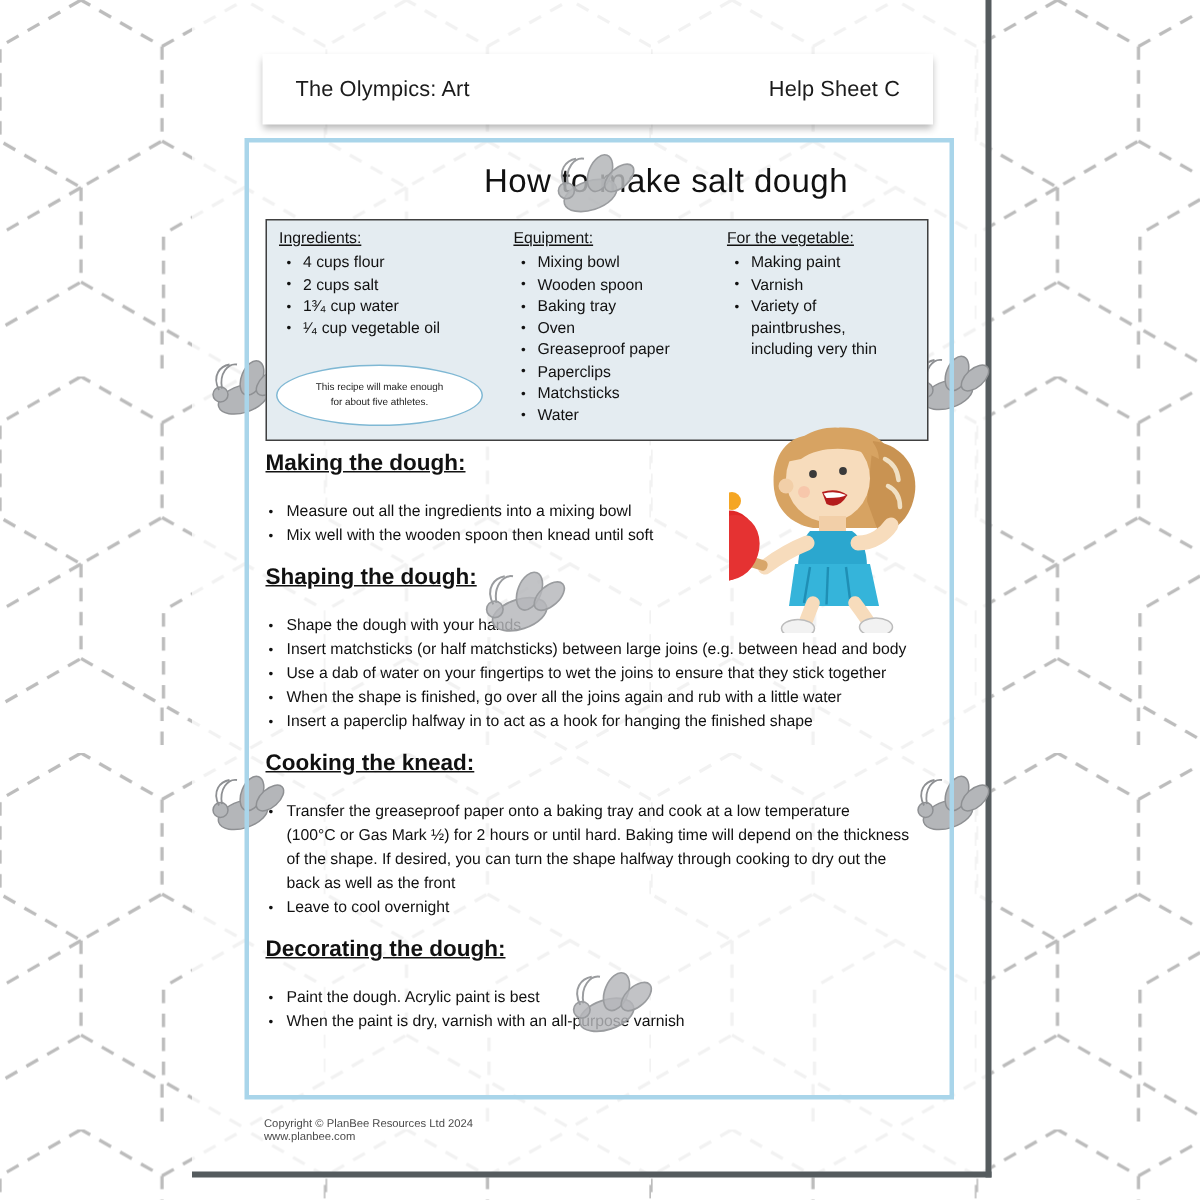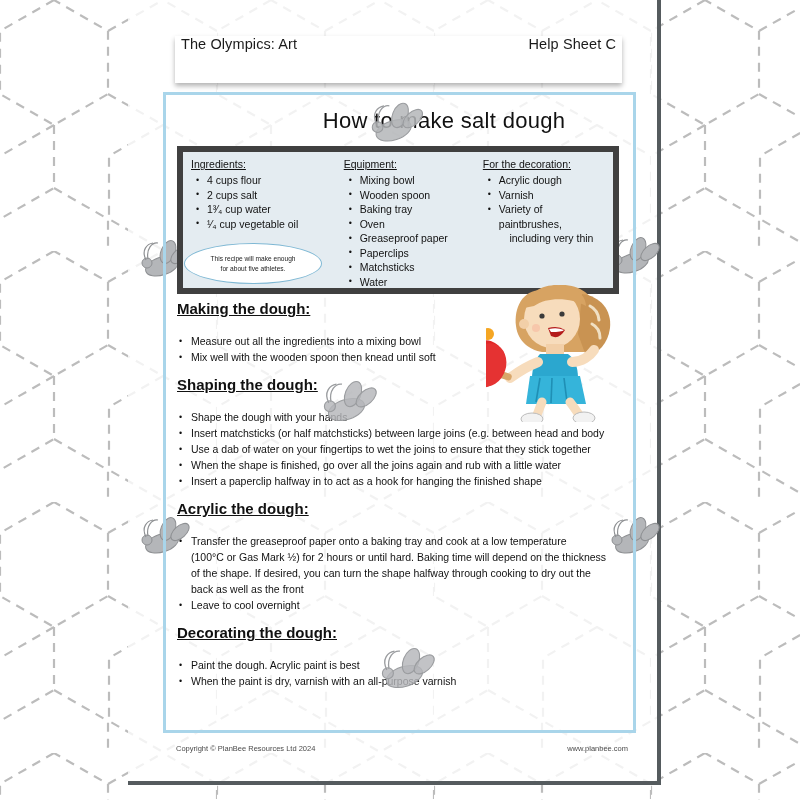--- a/index.html
+++ b/index.html
@@ -38,23 +38,23 @@
   #header-bar {
     position: absolute;
     left: 175px;
     top: 36px;
     width: 447px;
     height: 47px;
     background: #ffffff;
     box-shadow: 0 3px 5px rgba(0,0,0,0.30);
     z-index: 3;
     display: flex;
-    align-items: flex-start;
+    align-items: center;
     justify-content: space-between;
-    padding: 0 6px;
+    padding: 0 22px;
     box-sizing: border-box;
   }
   #header-bar .hdr-text {
     font-size: 14.5px;
     color: #1b1b1b;
     letter-spacing: 0.1px;
     white-space: nowrap;
   }
 
   
@@ -83,21 +83,21 @@
   }
 
   
   #supplies-box {
     position: absolute;
     left: 177px;
     top: 146px;
     width: 442px;
     height: 148px;
     background: #e4ecf1;
-    border: 6px solid #404040;
+    border: 1px solid #404040;
     box-sizing: border-box;
     display: flex;
     z-index: 4;
     padding: 6px 0 0 0;
   }
   .supply-col {
     box-sizing: border-box;
     padding: 0 6px 0 8px;
   }
   .supply-col.col-ing   { width: 157px; }
@@ -126,21 +126,20 @@
   .supply-col li::before {
     content: "\2022";
     position: absolute;
     left: 2px;
     top: -0.5px;
     font-size: 9px;
     color: #111;
   }
   .supply-col li.cont {
     padding-left: 13px;
-    text-align: center;
   }
   .supply-col li.cont::before { content: ""; }
 
   
   #tip-bubble {
     position: absolute;
     left: 184px;
     top: 243px;
     width: 138px;
     height: 41px;
@@ -198,20 +197,21 @@
 
   
   #footer {
     position: absolute;
     left: 176px;
     top: 744px;
     width: 452px;
     display: flex;
     justify-content: space-between;
     z-index: 4;
+    flex-direction: column;
   }
   #footer span {
     font-size: 7.5px;
     color: #4a4a4a;
   }
 
   
   .wm { position: absolute; z-index: 2; opacity: 1; }
   #illustration { position: absolute; z-index: 5; }
 </style>
@@ -359,23 +359,23 @@
       <li>Baking tray</li>
       <li>Oven</li>
       <li>Greaseproof paper</li>
       <li>Paperclips</li>
       <li>Matchsticks</li>
       <li>Water</li>
     </ul>
   </div>
 
   <div class="supply-col col-dec">
-    <div class="col-head">For the decoration:</div>
-    <ul>
-      <li>Acrylic dough</li>
+    <div class="col-head">For the vegetable:</div>
+    <ul>
+      <li>Making paint</li>
       <li>Varnish</li>
       <li>Variety of paintbrushes,</li>
       <li class="cont">including very thin</li>
     </ul>
   </div>
 
 </div>
 
 <div id="tip-bubble">
   <div class="tip-text">
@@ -454,21 +454,21 @@
         <span>Insert matchsticks (or half matchsticks) between large joins (e.g. between head and body</span>
       </li>
       <li>Use a dab of water on your fingertips to wet the joins to ensure that they stick together</li>
       <li>When the shape is finished, go over all the joins again and rub with a little water</li>
       <li>Insert a paperclip halfway in to act as a hook for hanging the finished shape</li>
     </ul>
   </div>
   <div class="sec-gap"></div>
 
   <div class="sec">
-    <div class="sec-head">Acrylic the dough:</div>
+    <div class="sec-head">Cooking the knead:</div>
     <ul>
       <li>
         <span>Transfer the greaseproof paper onto a baking tray and cook at a low temperature</span>
         <span class="wrap2">(100°C or Gas Mark ½) for 2 hours or until hard. Baking time will depend on the thickness</span>
         <span class="wrap2">of the shape. If desired, you can turn the shape halfway through cooking to dry out the</span>
         <span class="wrap2">back as well as the front</span>
       </li>
       <li>Leave to cool overnight</li>
     </ul>
   </div>

